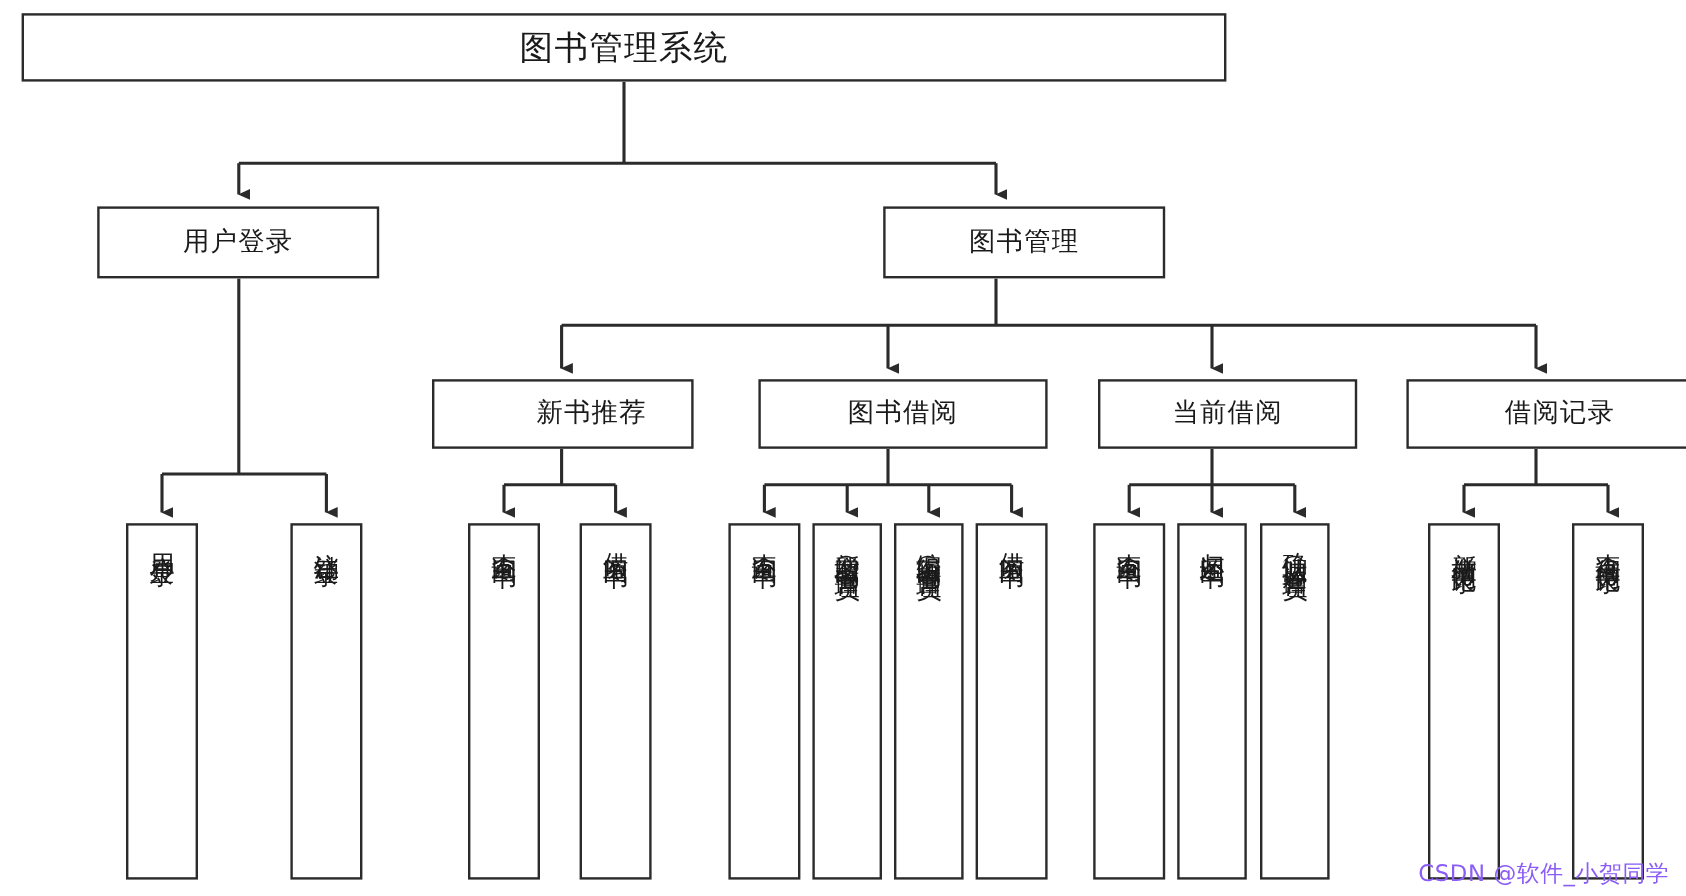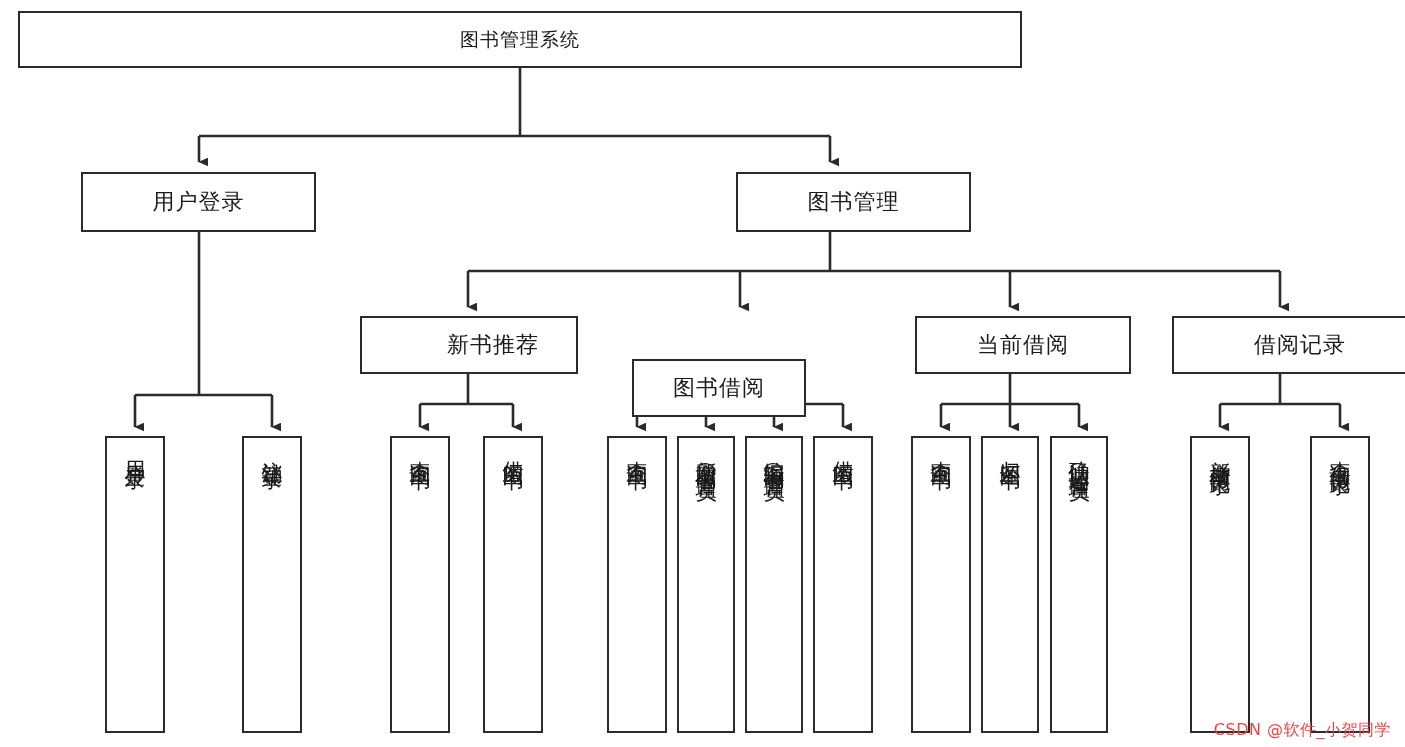--- a/index.html
+++ b/index.html
@@ -35,43 +35,43 @@
     align-items: center;
     justify-content: center;
     color: #1a1a1a;
   }
   .node.horizontal {
     font-size: 22px;
     letter-spacing: 1px;
     line-height: 1.2;
   }
   .node.root {
-    font-size: 19px;
+    font-size: 28px;
   }
   .node.leaf {
     font-size: 21px;
     padding: 6px 2px;
     align-items: flex-start;
     justify-content: center;
   }
   .vtext {
     writing-mode: vertical-rl;
     text-orientation: upright;
     -webkit-writing-mode: vertical-rl;
     letter-spacing: 3px;
     line-height: 1.05;
     white-space: nowrap;
     text-align: start;
   }
   .watermark {
     position: absolute;
     right: 14px;
     bottom: 6px;
-    font-size: 16px;
-    color: #ef4444;
+    font-size: 19px;
+    color: #8b5cf6;
     letter-spacing: 0.5px;
     white-space: nowrap;
     user-select: none;
   }
 </style>
 </head>
 <body>
 
 <div id="diagram-root">
 
@@ -134,21 +134,21 @@
   </div>
 
   <div class="node horizontal" style="left:736px; top:172px; width:235px; height:60px;">
     <span>图书管理</span>
   </div>
 
   <div class="node horizontal" style="left:360px; top:316px; width:218px; height:58px;padding-left:48px;">
     <span>新书推荐</span>
   </div>
 
-  <div class="node horizontal" style="left:632px; top:316px; width:174px; height:58px;margin-top:43px;">
+  <div class="node horizontal" style="left:632px; top:316px; width:241px; height:58px;">
     <span>图书借阅</span>
   </div>
 
   <div class="node horizontal" style="left:915px; top:316px; width:216px; height:58px;">
     <span>当前借阅</span>
   </div>
 
   <div class="node horizontal" style="left:1172px; top:316px; width:256px; height:58px;">
     <span>借阅记录</span>
   </div>

